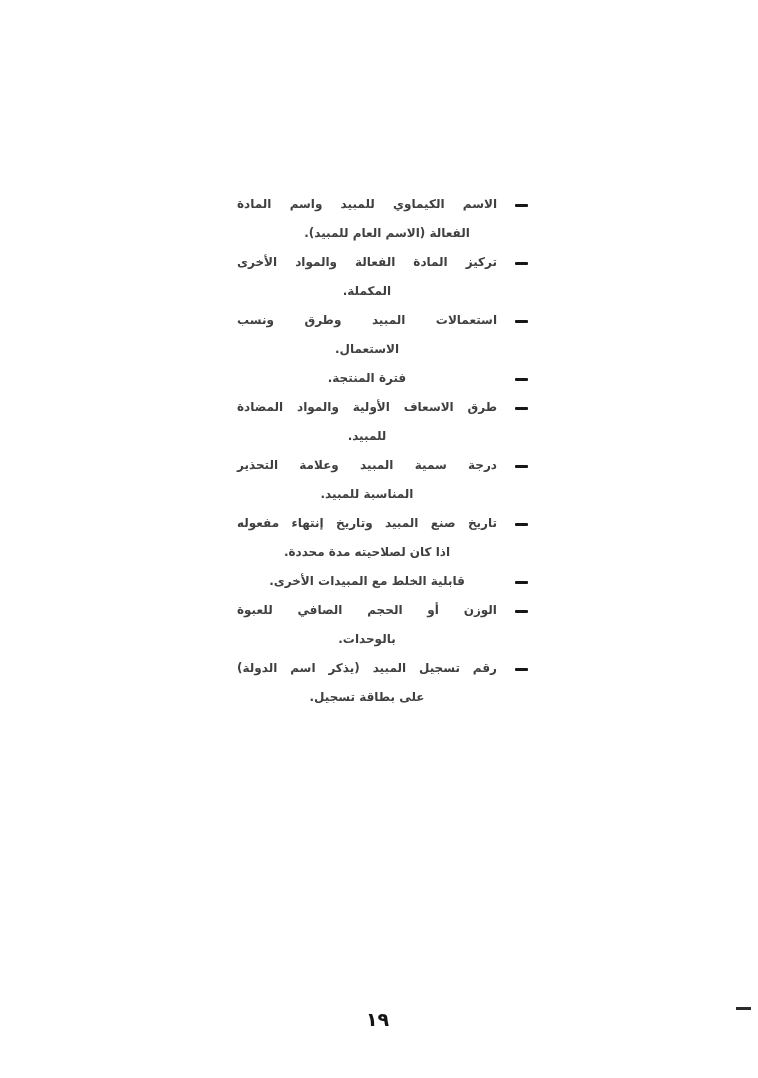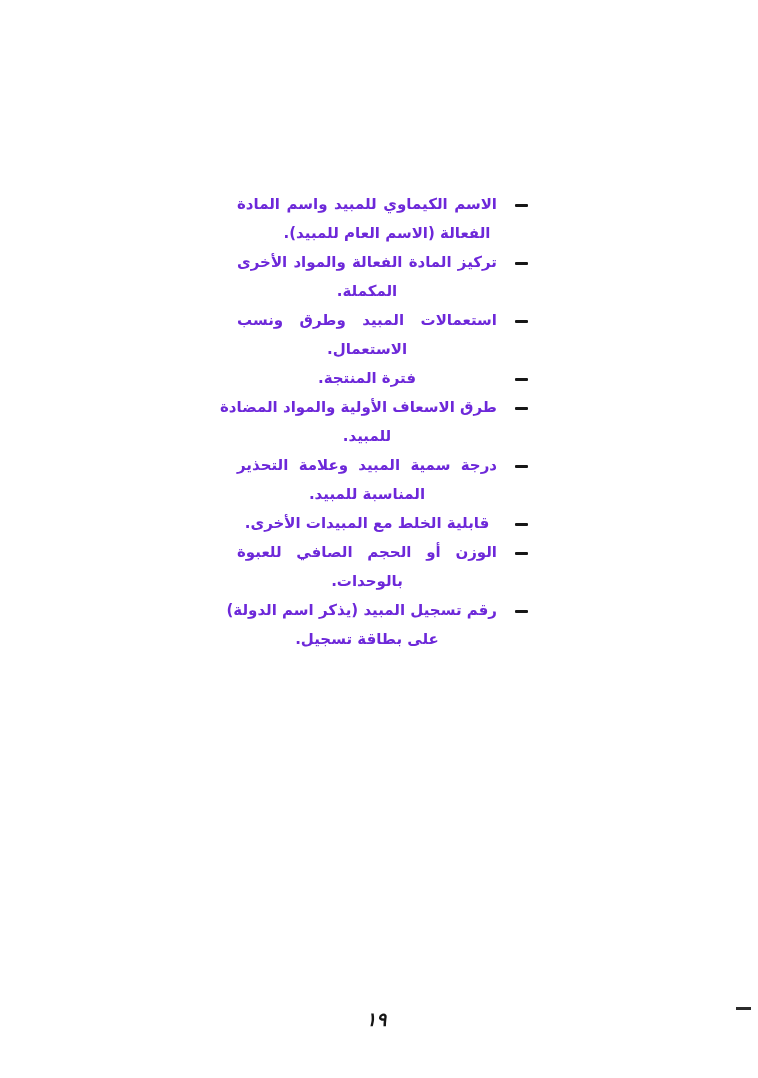--- a/index.html
+++ b/index.html
@@ -11,23 +11,23 @@
     overflow: hidden;
   }
   .page {
     position: absolute; inset: 0;
     background: #ffffff;
   }
   .bullet-list {
     position: absolute;
     top: 190px; left: 237px; width: 294px;
     direction: rtl;
-    color: #6d28d9;
+    color: #404040;
     font-weight: bold;
-    font-size: 15px;
+    font-size: 12px;
     line-height: 29px;
   }
   .item { display: flex; }
   .bullet { flex: 0 0 34px; position: relative; }
   .bullet .dash {
     position: absolute; top: 14px; right: 3px;
     width: 13px; height: 2.5px;
     background: #171717; border-radius: 1px;
   }
   .lines { flex: 1 1 auto; min-width: 0; }
@@ -39,21 +39,20 @@
     text-align: justify;
     text-align-last: justify;
   }
   .line.outdent { margin-right: -40px; }
   .page-number {
     position: absolute;
     top: 1008px; left: 366px;
     font-size: 19px; font-weight: bold;
     color: #151515;
     letter-spacing: 2px;
-    font-style: italic;
   }
   .edge-mark {
     position: absolute;
     top: 1007px; right: 7px;
     width: 15px; height: 3px;
     background: #2b2b2b;
   }
 </style>
 </head>
 <body>
@@ -111,20 +110,29 @@
         <div class="lines">
           <div class="line fill">درجة سمية المبيد وعلامة التحذير</div>
           <div class="line last">المناسبة للمبيد.</div>
         </div>
       </div>
       <div class="item">
         <div class="bullet">
           <div class="dash"></div>
         </div>
         <div class="lines">
+          <div class="line fill">تاريخ صنع المبيد وتاريخ إنتهاء مفعوله</div>
+          <div class="line last">اذا كان لصلاحيته مدة محددة.</div>
+        </div>
+      </div>
+      <div class="item">
+        <div class="bullet">
+          <div class="dash"></div>
+        </div>
+        <div class="lines">
           <div class="line last">قابلية الخلط مع المبيدات الأخرى.</div>
         </div>
       </div>
       <div class="item">
         <div class="bullet">
           <div class="dash"></div>
         </div>
         <div class="lines">
           <div class="line fill">الوزن أو الحجم الصافي للعبوة</div>
           <div class="line last">بالوحدات.</div>

